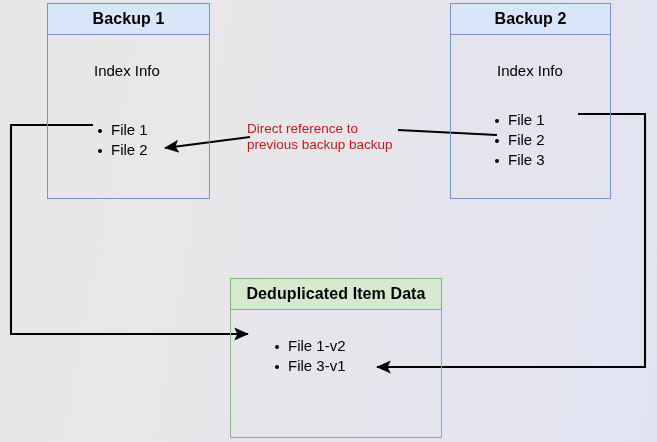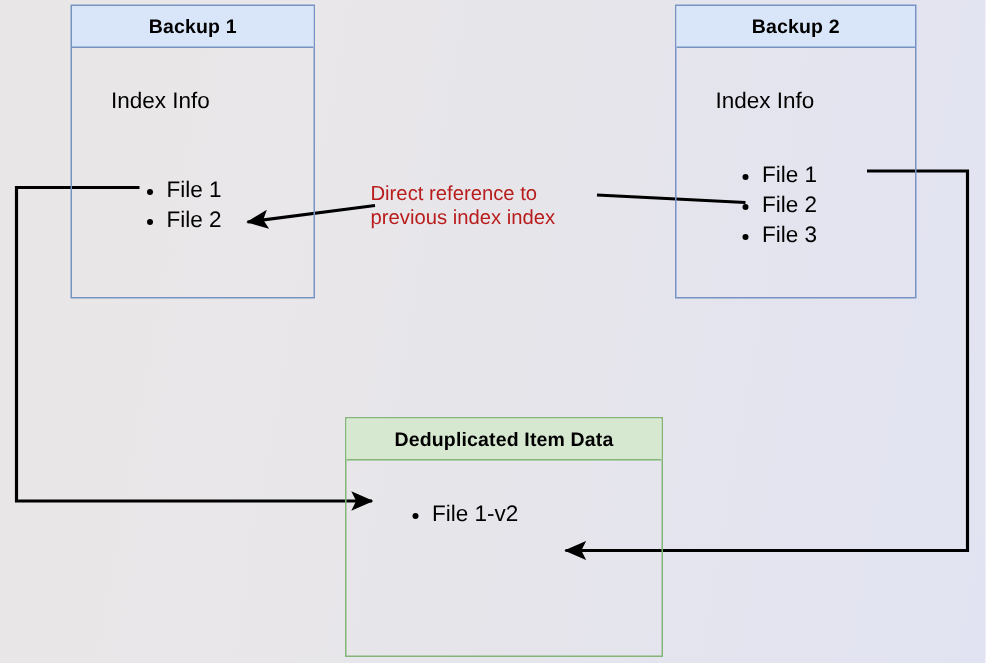--- a/index.html
+++ b/index.html
@@ -27,21 +27,21 @@
     position: absolute;
     box-sizing: border-box;
     display: flex;
     flex-direction: column;
     z-index: 2;
   }
   .node-header {
     box-sizing: border-box;
     text-align: center;
     font-weight: bold;
-    font-size: 13px;
+    font-size: 16px;
     color: #000;
     line-height: 1;
     padding: 7px 2px 7px;
     letter-spacing: 0.1px;
   }
   .node-body {
     box-sizing: border-box;
     flex: 1 1 auto;
     position: relative;
   }
@@ -68,20 +68,21 @@
     background: #d7e8d0;
     border-bottom: 1.6px solid #84b579;
   }
 
   
   .index-label {
     position: absolute;
     font-size: 15px;
     color: #000;
     white-space: nowrap;
+    margin-left: 20px;
   }
 
   
   .file-list {
     position: absolute;
     margin: 0;
     padding: 0;
     list-style: none;
   }
   .file-list li {
@@ -163,20 +164,21 @@
       <li>File 3</li>
     </ul>
   </div>
 </div>
 
 <div class="node dedup" style="left:230px; top:278px; width:212px; height:160px;">
   <div class="node-header">Deduplicated Item Data</div>
   <div class="node-body">
     <ul class="file-list" style="left:42px; top:26px;">
       <li>File 1-v2</li>
+      <li>File 3-v1</li>
     </ul>
   </div>
 </div>
 
 <div class="edge-caption">
   <span>Direct reference to</span>
-  <span>previous index index</span>
+  <span>previous backup backup</span>
 </div>
 
 </body></html>

